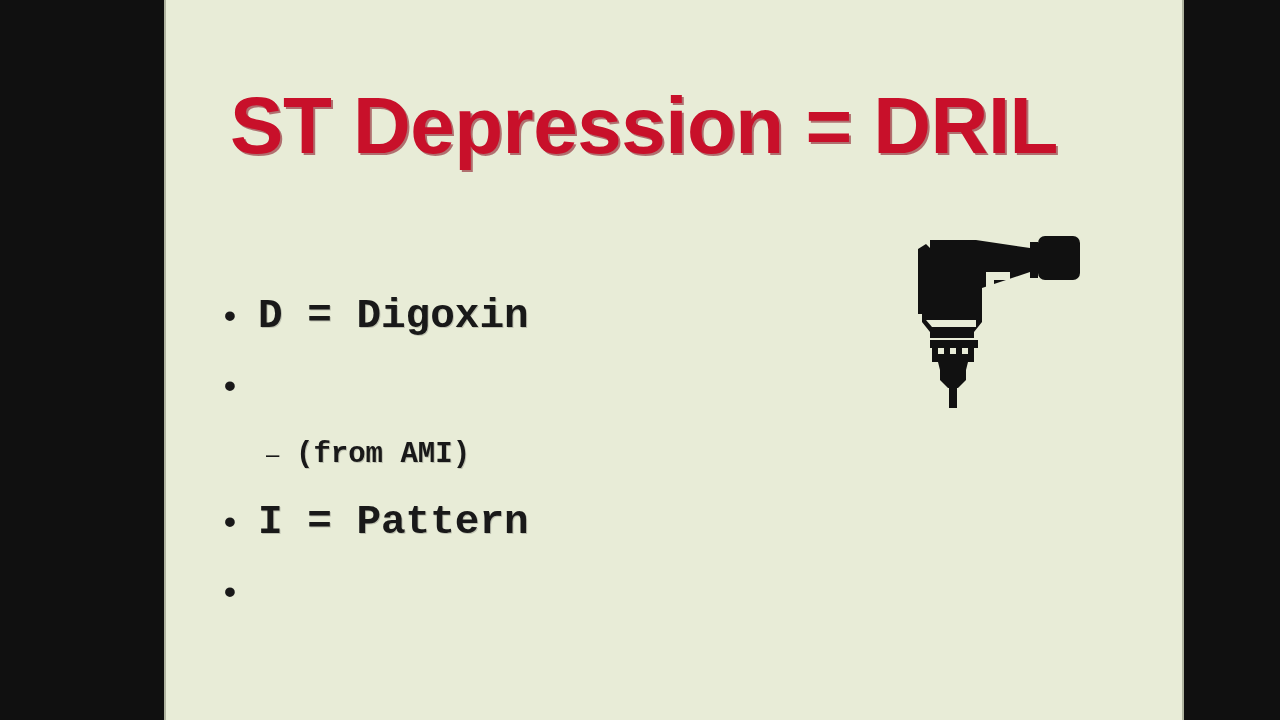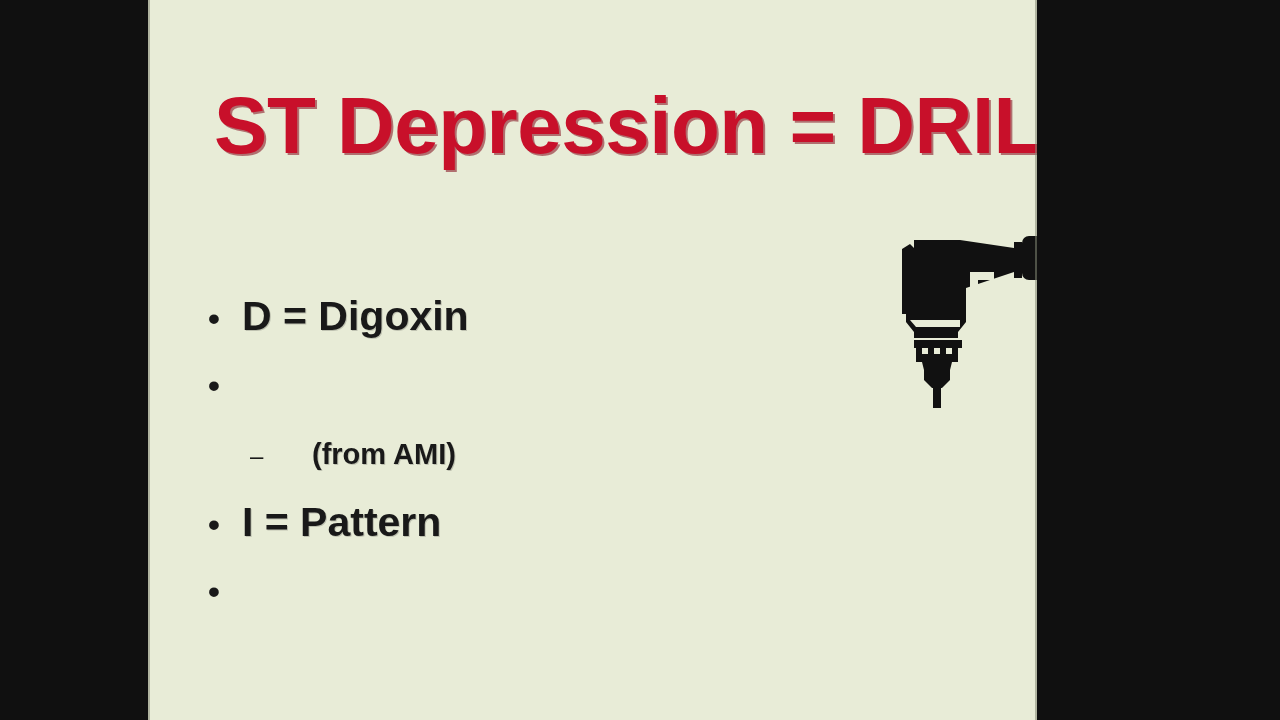--- a/index.html
+++ b/index.html
@@ -28,23 +28,23 @@
     top: 0;
     height: 720px;
     background: #101010;
   }
   .bar-left  { left: 0;   width: 160px; }
   .bar-right { right: 0;  width: 160px; }
 
   
   #slide {
     position: absolute;
-    left: 148px;
+    left: 164px;
     top: 0;
-    width: 889px;
+    width: 1020px;
     height: 720px;
     background: #e8ecd7;
     overflow: hidden;
   }
 
   
   #slide::before,
   #slide::after {
     content: "";
     position: absolute;
@@ -104,24 +104,24 @@
   }
 
   .bullet-text {
     flex: 1 1 auto;
     color: #191919;
     font-size: 41px;
     font-weight: 700;
     line-height: 1;
     white-space: nowrap;
     text-shadow: 1px 1px 0 rgba(0,0,0,0.18);
+    font-family: Liberation Mono, monospace;
   }
   .level-2 .bullet-text {
     font-size: 29px;
-    margin-left: 32px;
   }
 
   
   .drill-art {
     position: absolute;
     left: 748px;    
     top: 228px;
     width: 175px;
     height: 180px;
   }

